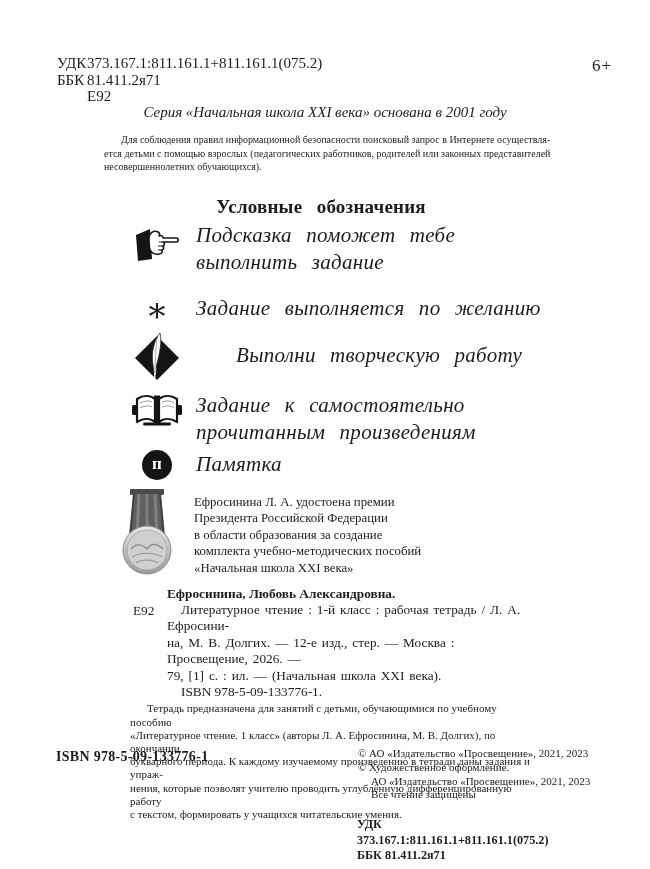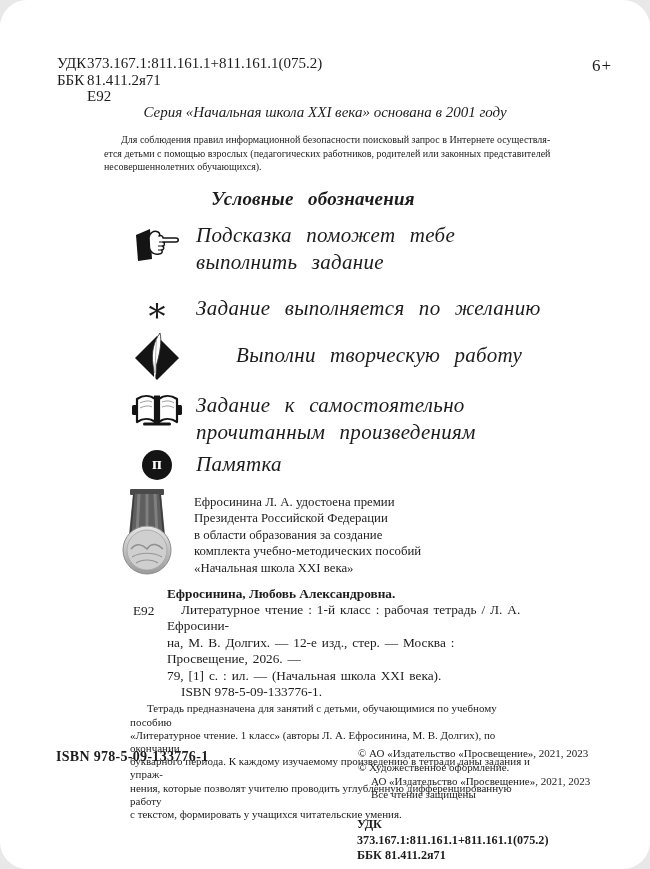--- a/index.html
+++ b/index.html
@@ -1,38 +1,38 @@
 <!DOCTYPE html>
 <html><head>
 <meta charset="utf-8">
 <style>
   html,body{margin:0;padding:0;background:#e8e8e8;}
   .page{
     position:relative;width:650px;height:869px;margin:0 auto;
     background:#ffffff;overflow:hidden;
-    font-family:"Liberation Serif","DejaVu Serif",serif;color:#1c1c1c;border-radius:27px;
+    font-family:"Liberation Serif","DejaVu Serif",serif;color:#1c1c1c;
   }
   .preline{white-space:pre-line;}
 
   
   .top-codes{position:absolute;left:57px;top:55px;font-size:15px;line-height:16.5px;}
   .code-line{display:flex;}
   .code-label{width:30px;}
   .code-e92-top{padding-left:30px;}
 
   .age{position:absolute;right:38px;top:56px;font-size:17px;letter-spacing:1px;}
 
   .series{position:absolute;left:0;top:104px;width:650px;text-align:center;
     font-style:italic;font-size:15px;}
 
   .safety{position:absolute;left:104px;top:133px;width:460px;
     font-size:10px;line-height:13.6px;text-indent:17px;}
 
-  .legend-title{position:absolute;left:130px;top:180px;width:350px;margin:8px;
-    text-align:center;font-size:19px;font-weight:bold;word-spacing:0.5em;letter-spacing:0.2px;font-style:italic;}
+  .legend-title{position:absolute;left:130px;top:180px;width:350px;margin:16px;
+    text-align:center;font-size:19px;font-weight:bold;word-spacing:0.5em;letter-spacing:0.2px;}
 
   .legend-row{position:absolute;left:118px;display:flex;width:430px;}
   .legend-icon-cell{width:78px;flex:0 0 78px;display:flex;justify-content:center;align-items:flex-start;}
   .legend-text{font-size:21px;line-height:26.5px;word-spacing:0.42em;letter-spacing:0.3px;font-style:italic;}
   .row-1{top:222px;}
   .row-2{top:293px;}
   .row-3{top:330px;gap:40px;}
   .row-4{top:386px;}
   .row-5{top:446px;}
   .row-1 .legend-icon-cell{padding-top:4px;}

